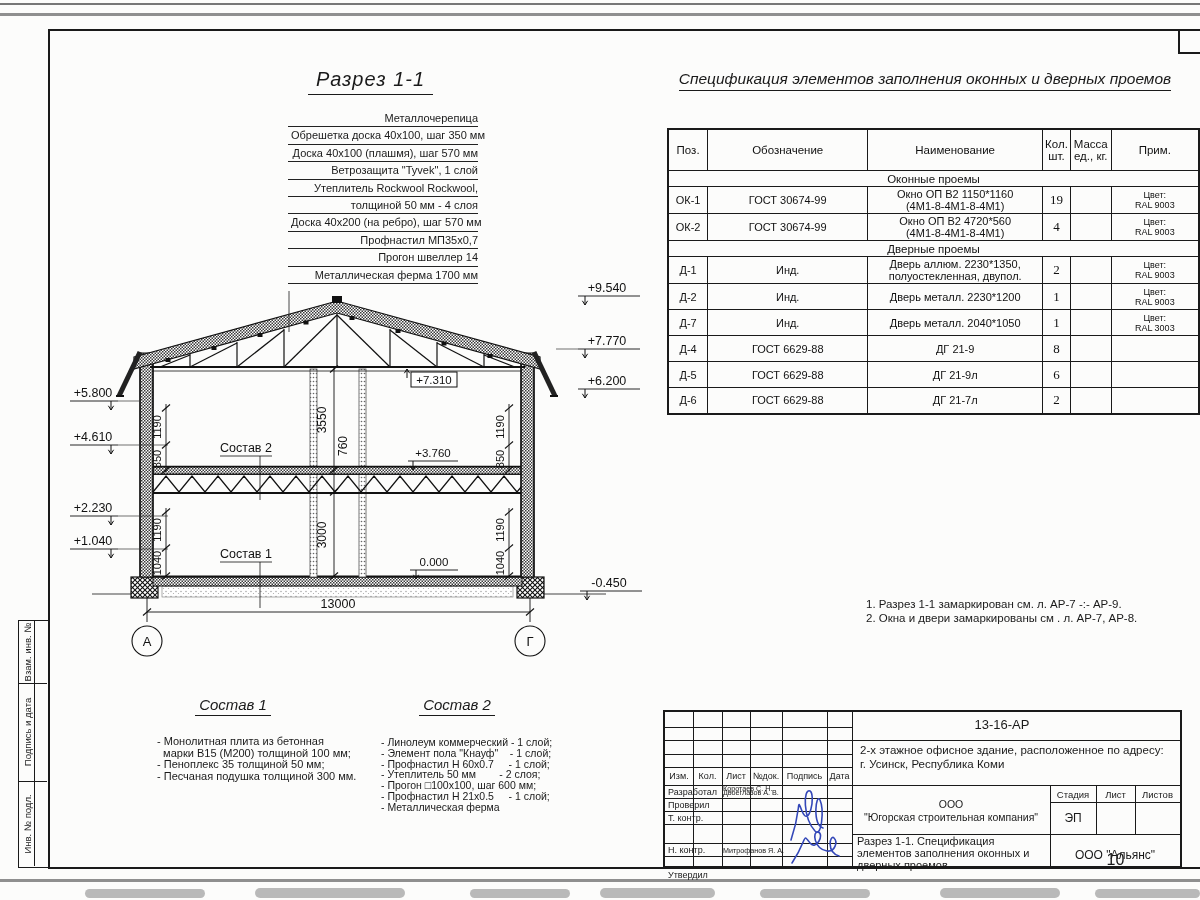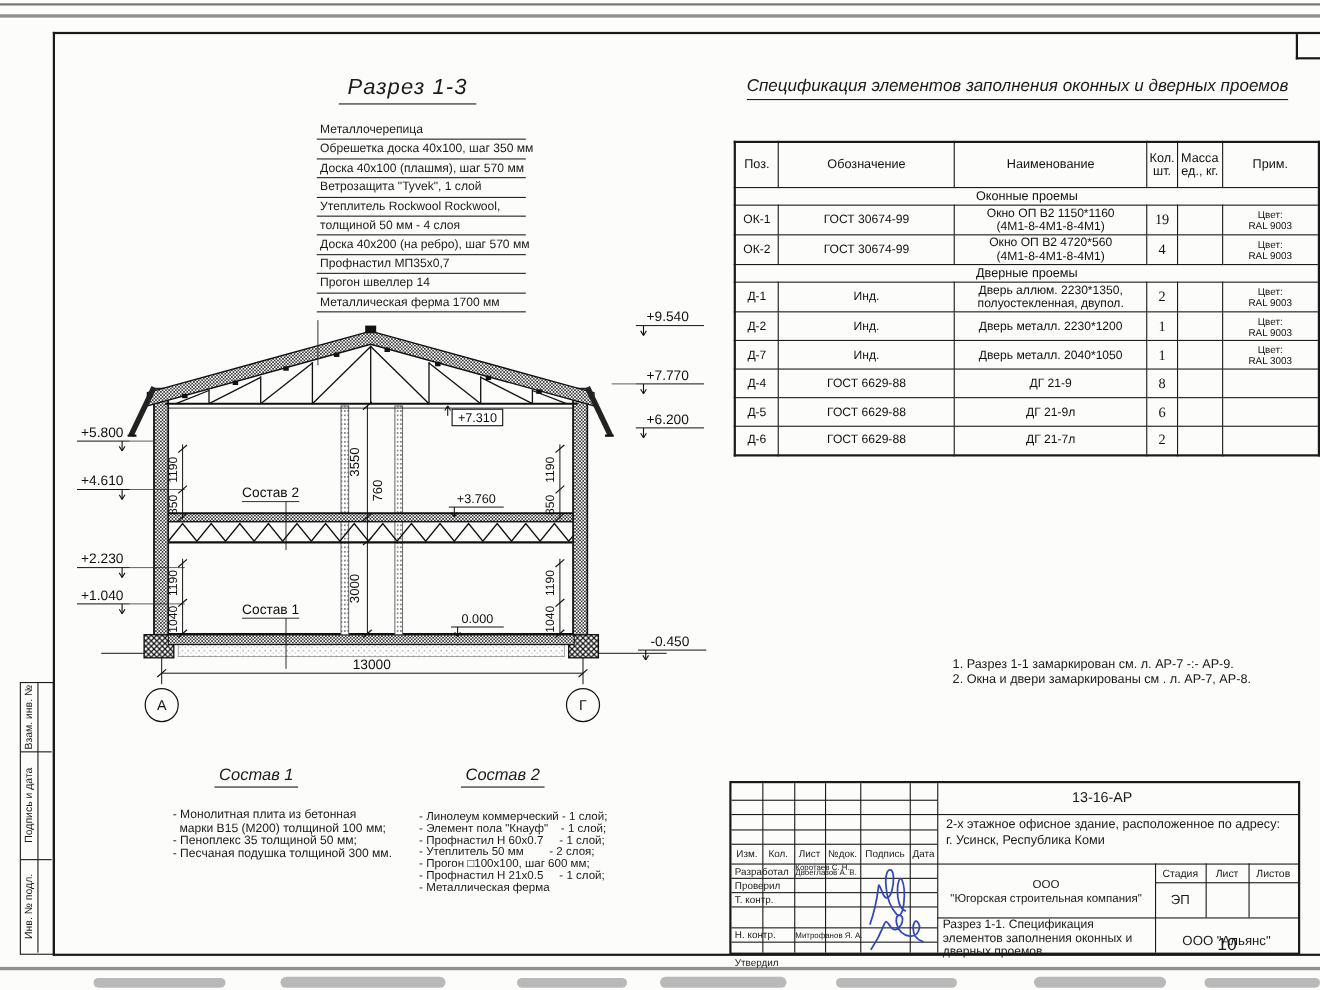--- a/index.html
+++ b/index.html
@@ -13,21 +13,21 @@
   .frame-line{position:absolute;background:#1a1a1a;}
   
   .sec-title{position:absolute;font-style:italic;font-size:20px;letter-spacing:1px;
              border-bottom:1.6px solid #1a1a1a;padding:0 8px 3px 8px;}
   .spec-title-wrap{position:absolute;left:660px;top:70px;width:530px;text-align:center;}
   .spec-title{display:inline-block;font-style:italic;font-size:15.5px;
               border-bottom:1.4px solid #1a1a1a;padding-bottom:2px;}
   
   .callout{position:absolute;left:288px;top:110px;width:190px;font-size:11px;}
   .callout .row{height:16.4px;line-height:16.4px;border-bottom:1.4px solid #222;
-                padding-left:3px;white-space:nowrap;overflow:visible;}
+                padding-left:3px;white-space:nowrap;overflow:visible;text-align:right;}
   .callout .row.first{border-bottom:1.4px solid #222;}
   
   table.spec{position:absolute;left:667px;top:128px;border-collapse:collapse;table-layout:fixed;
              font-size:11px;color:#111;}
   table.spec td,table.spec th{border:1px solid #1a1a1a;text-align:center;vertical-align:middle;
              padding:0 2px;font-weight:normal;}
   table.spec{border:2px solid #1a1a1a;}
   table.spec .hdr td{height:40px;font-size:11.5px;}
   table.spec .sec td{height:15px;font-size:11.5px;}
   .pre{white-space:pre-line;line-height:12.5px;}
@@ -77,21 +77,21 @@
 
   <div class="sidebar">
     <div class="abs" style="left:14.5px;top:0;width:1.2px;height:245px;background:#1a1a1a;"></div>
     <div class="abs" style="left:0;top:62px;width:28px;height:1.2px;background:#1a1a1a;"></div>
     <div class="abs" style="left:0;top:160px;width:28px;height:1.2px;background:#1a1a1a;"></div>
     <div class="vtext" style="left:8px;top:31px;">Взам. инв. №</div>
     <div class="vtext" style="left:8px;top:111px;">Подпись и дата</div>
     <div class="vtext" style="left:8px;top:203px;">Инв. № подл.</div>
   </div>
 
-  <div class="sec-title" style="left:308px;top:68px;">Разрез 1-3</div>
+  <div class="sec-title" style="left:308px;top:68px;">Разрез 1-1</div>
 
   <div class="spec-title-wrap">
     <span class="spec-title">Спецификация элементов заполнения оконных и дверных проемов</span>
   </div>
 
   <div class="callout">
     <div class="row first" style="border-bottom-width:1.4px;">Металлочерепица</div>
     <div class="row">Обрешетка доска 40х100, шаг 350 мм</div>
     <div class="row">Доска 40х100 (плашмя), шаг 570 мм</div>
     <div class="row">Ветрозащита "Tyvek", 1 слой</div>

